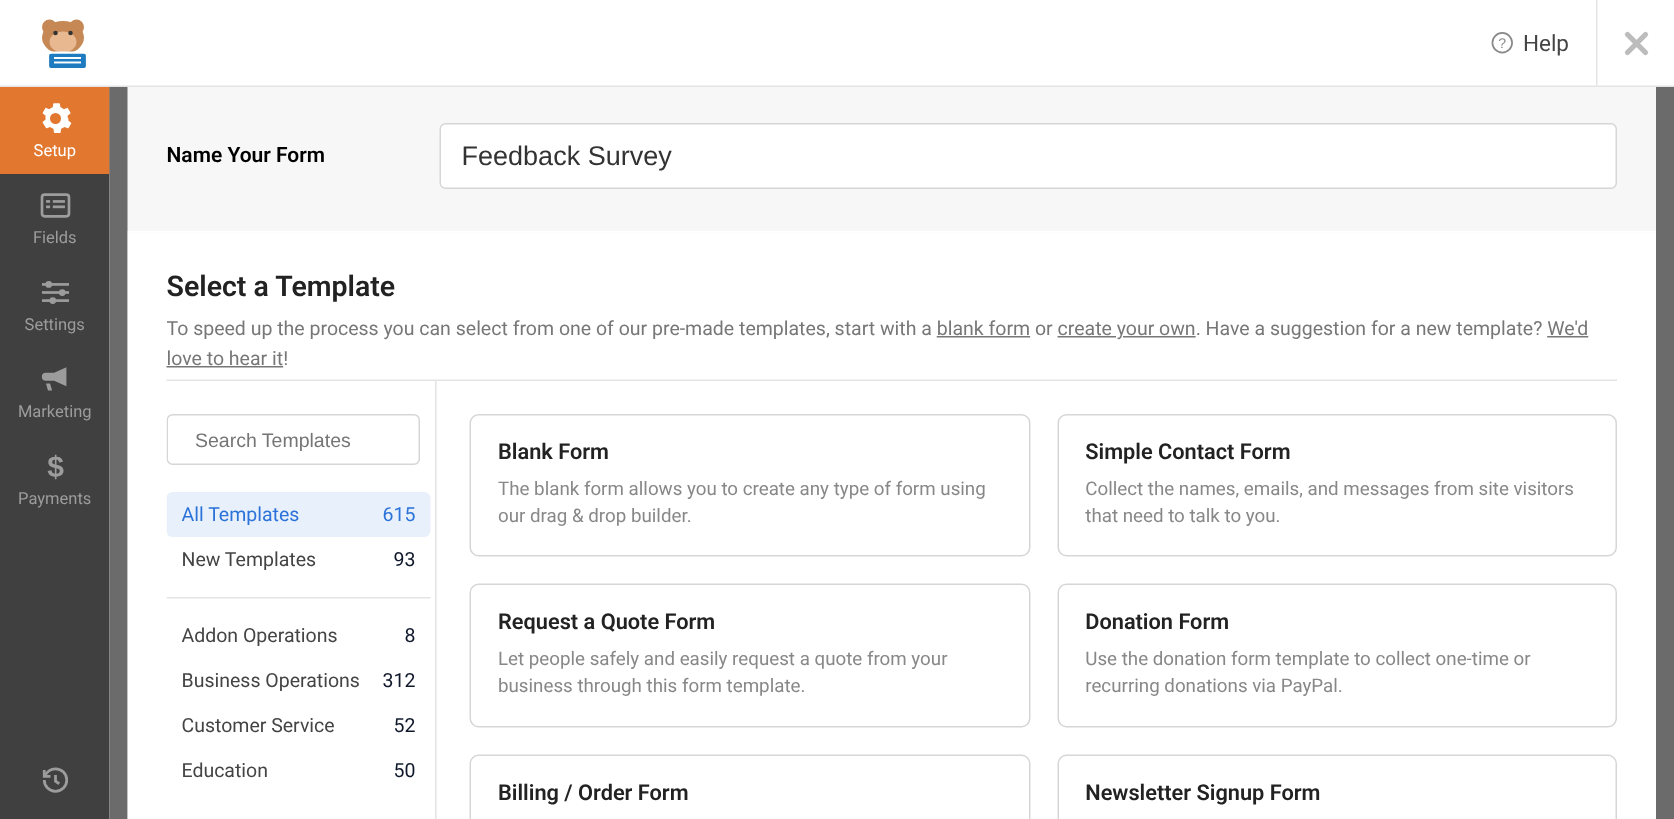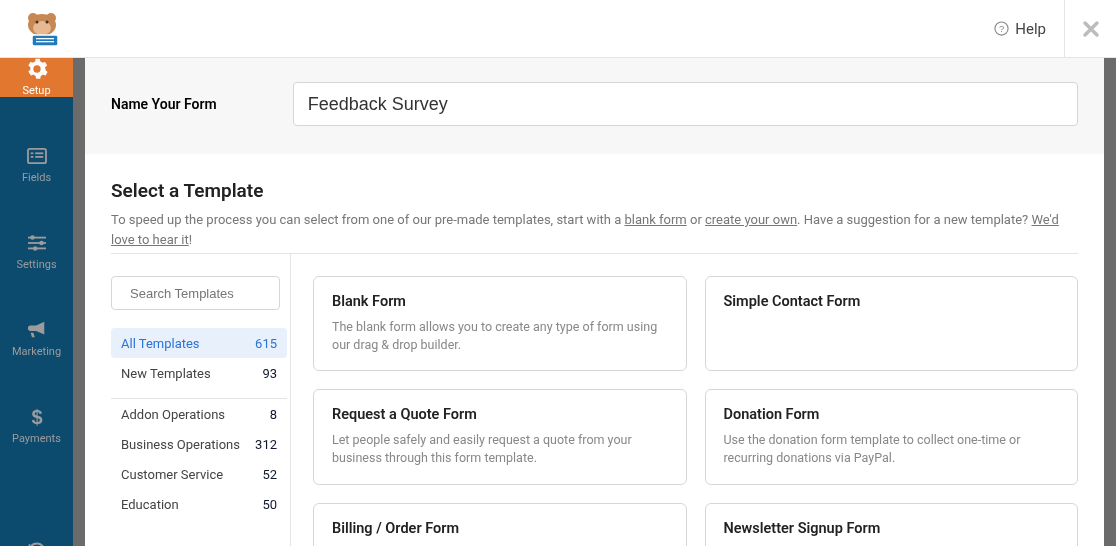--- a/index.html
+++ b/index.html
@@ -52,24 +52,23 @@
 .close-x {
   color: #bcbcbc;
   font-size: 22px;
 }
 .shell {
   display: flex;
   height: calc(546px - 58px);
 }
 .sidebar {
   width: 73px;
-  background: #0c4a6e;
+  background: #404040;
   display: flex;
   flex-direction: column;
-  gap: 48px;
 }
 .side-item {
   height: 58px;
   display: flex;
   flex-direction: column;
   align-items: center;
   justify-content: center;
   gap: 4px;
   color: #9c9c9c;
   font-size: 11px;
@@ -180,20 +179,21 @@
   border: none;
   outline: none;
   font-size: 13px;
   color: #888;
   flex: 1;
   background: transparent;
 }
 .cat-group {
   border-bottom: 1px solid #e4e4e4;
   padding-bottom: 10px;
+  margin-bottom: 10px;
   margin-right: 3px;
 }
 .cat-group.noborder { border-bottom: none; }
 .cat-row {
   display: flex;
   align-items: center;
   justify-content: space-between;
   height: 30px;
   padding: 0 10px;
   font-size: 13px;
@@ -386,20 +386,21 @@
           </div>
 
           <div class="rightcol">
             <div class="grid">
               <div class="card">
                 <div class="card-title">Blank Form</div>
                 <div class="card-desc">The blank form allows you to create any type of form using our drag &amp; drop builder.</div>
               </div>
               <div class="card">
                 <div class="card-title">Simple Contact Form</div>
+                <div class="card-desc">Collect the names, emails, and messages from site visitors that need to talk to you.</div>
               </div>
               <div class="card">
                 <div class="card-title">Request a Quote Form</div>
                 <div class="card-desc">Let people safely and easily request a quote from your business through this form template.</div>
               </div>
               <div class="card">
                 <div class="card-title">Donation Form</div>
                 <div class="card-desc">Use the donation form template to collect one-time or recurring donations via PayPal.</div>
               </div>
               <div class="card">

